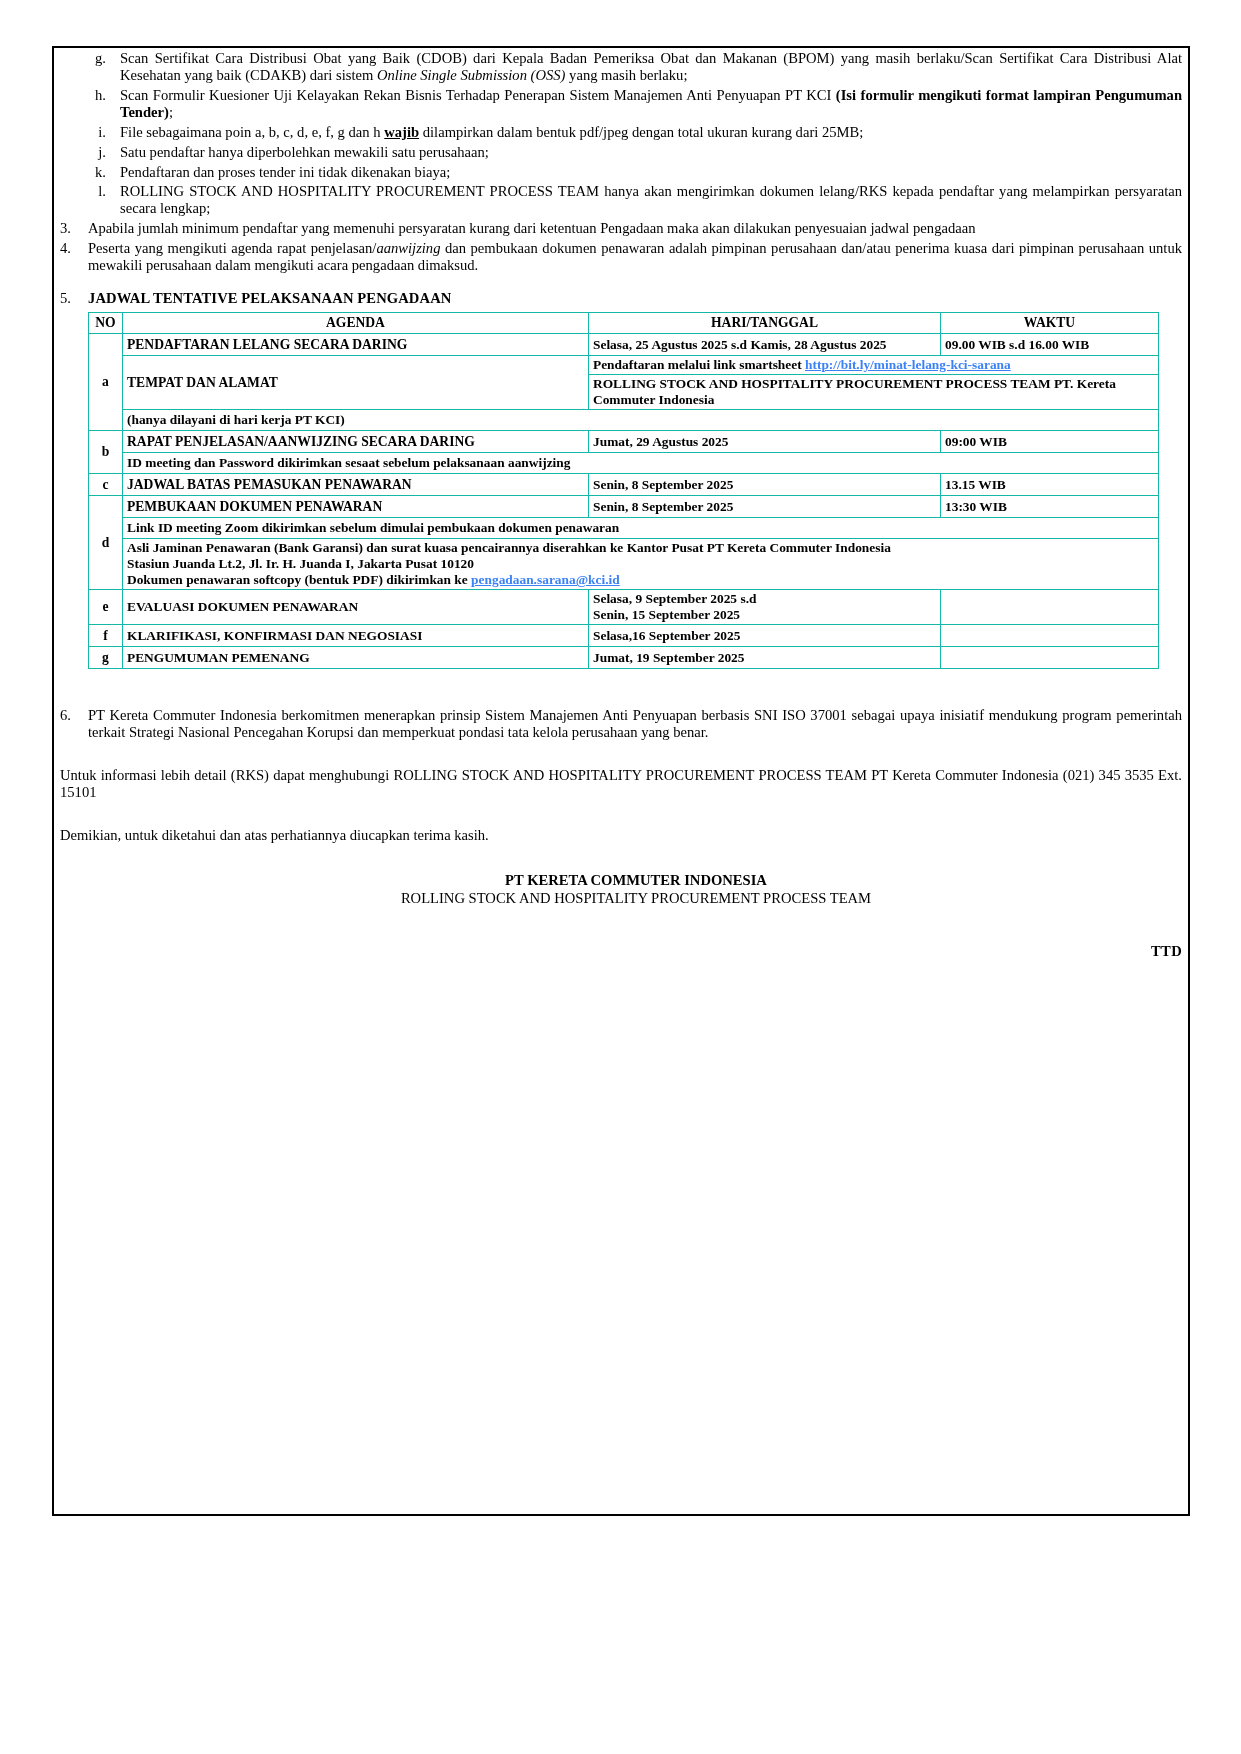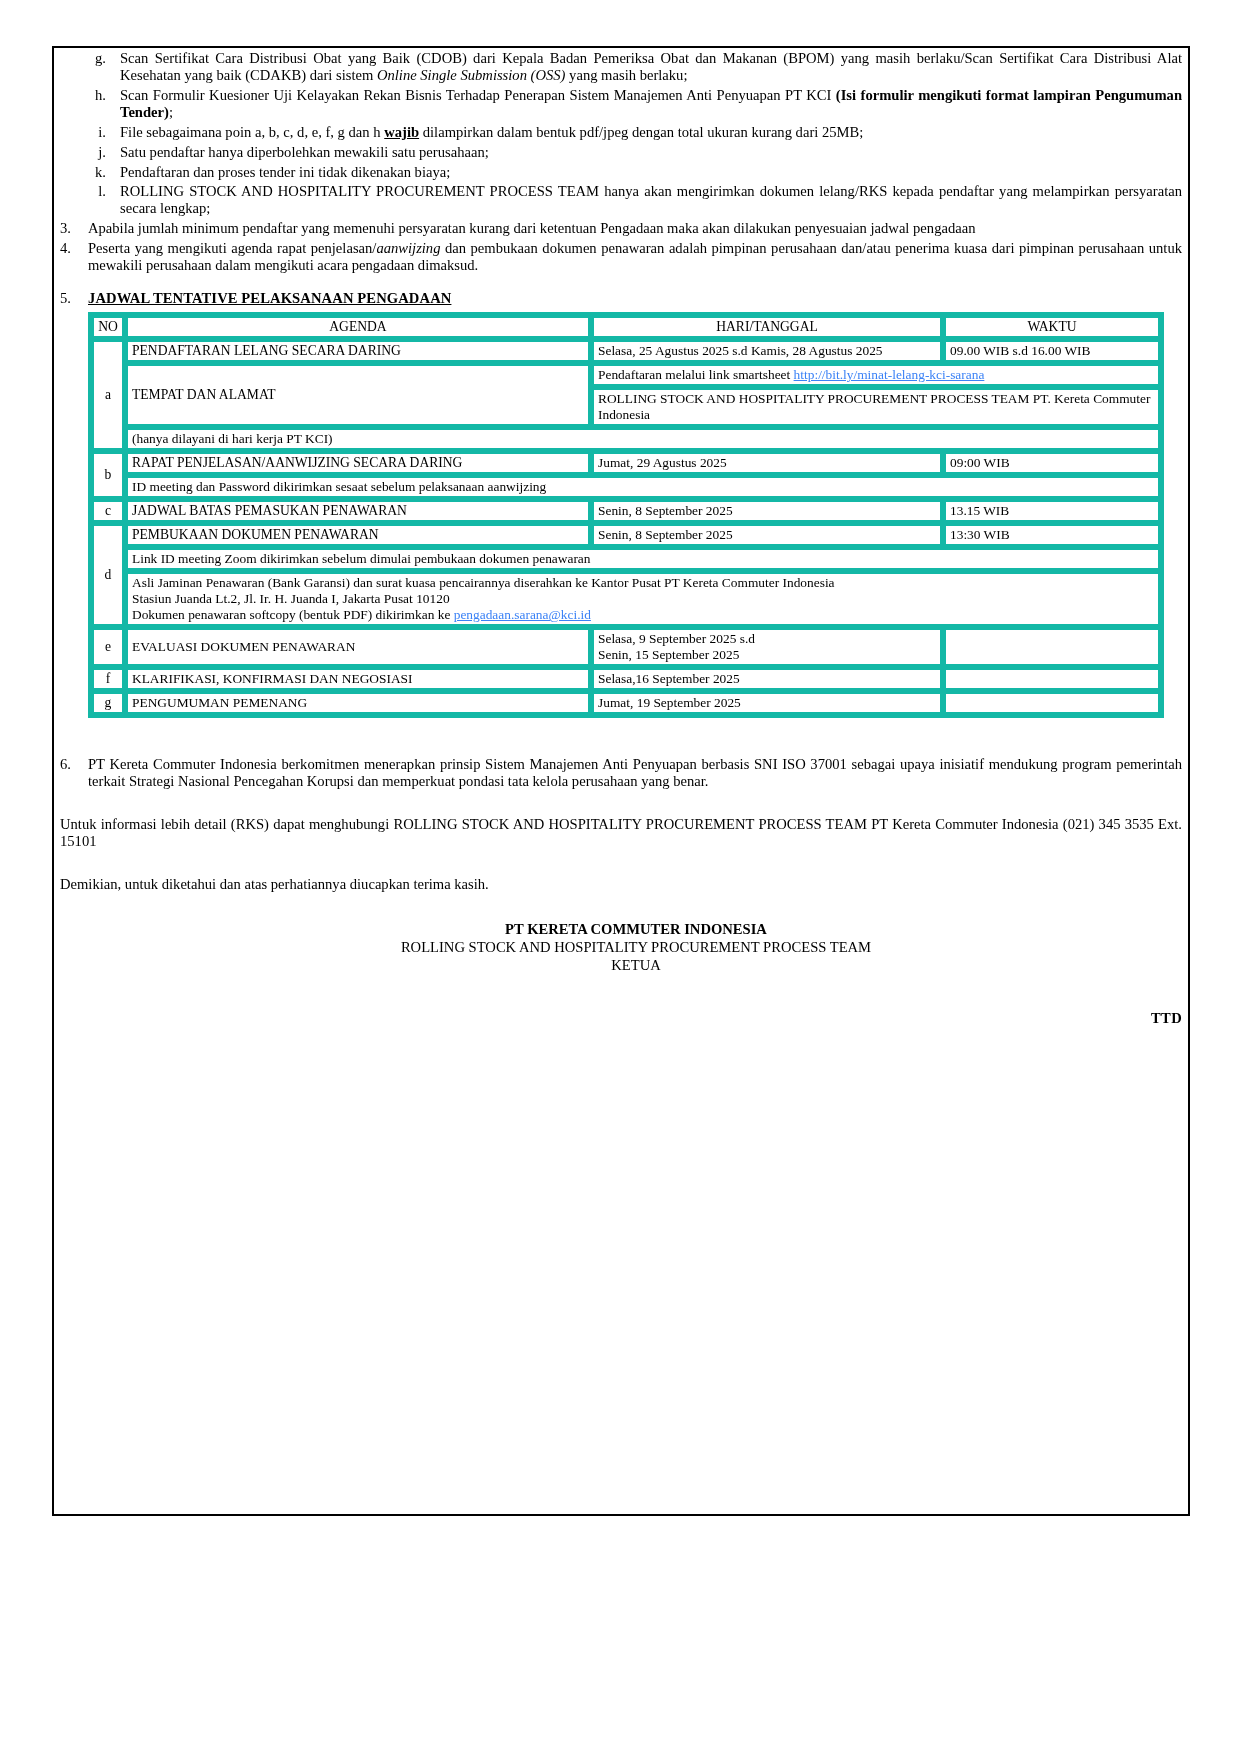--- a/index.html
+++ b/index.html
@@ -85,41 +85,40 @@
   
   .sec5 {
     display: flex;
     align-items: flex-start;
     font-size: 14.6px;
     margin-top: 16px;
   }
   .sec5 .marker { width: 28px; flex: 0 0 28px; }
   .sec5 .title {
     font-weight: bold;
-    text-decoration: underline;
     letter-spacing: 0.1px;
   }
 
   
   .tbl-wrap {
     margin-left: 28px;
     margin-top: 5px;
     width: 1070px;
   }
   table.sched {
     border-collapse: collapse;
     width: 1070px;
     table-layout: fixed;
     font-size: 13.4px;
   }
   table.sched td, table.sched th {
-    border: 6px solid #14b8a6;
+    border: 1px solid #14b8a6;
     padding: 1px 4px;
     vertical-align: middle;
-    font-weight: normal;
+    font-weight: bold;
   }
   .col-no    { width: 34px; }
   .col-ag    { width: 466px; }
   .col-hari  { width: 352px; }
   .col-waktu { width: 218px; }
 
   .hdr td {
     text-align: center;
     font-size: 13.6px;
   }
@@ -332,18 +331,17 @@
 
     <div style="height:26px"></div>
     <div class="para">Untuk informasi lebih detail (RKS) dapat menghubungi ROLLING STOCK AND HOSPITALITY PROCUREMENT PROCESS TEAM PT Kereta Commuter Indonesia (021) 345 3535 Ext. 15101</div>
 
     <div style="height:26px"></div>
     <div class="para">Demikian, untuk diketahui dan atas perhatiannya diucapkan terima kasih.</div>
 
     <div class="sign sign-shift">
       <div class="l1">PT KERETA COMMUTER INDONESIA</div>
       <div>ROLLING STOCK AND HOSPITALITY PROCUREMENT PROCESS TEAM</div>
-      <div>KETUA</div>
     </div>
     <div class="ttd ttd-shift">TTD</div>
 
   </div>
 </div>
 
 </body></html>

